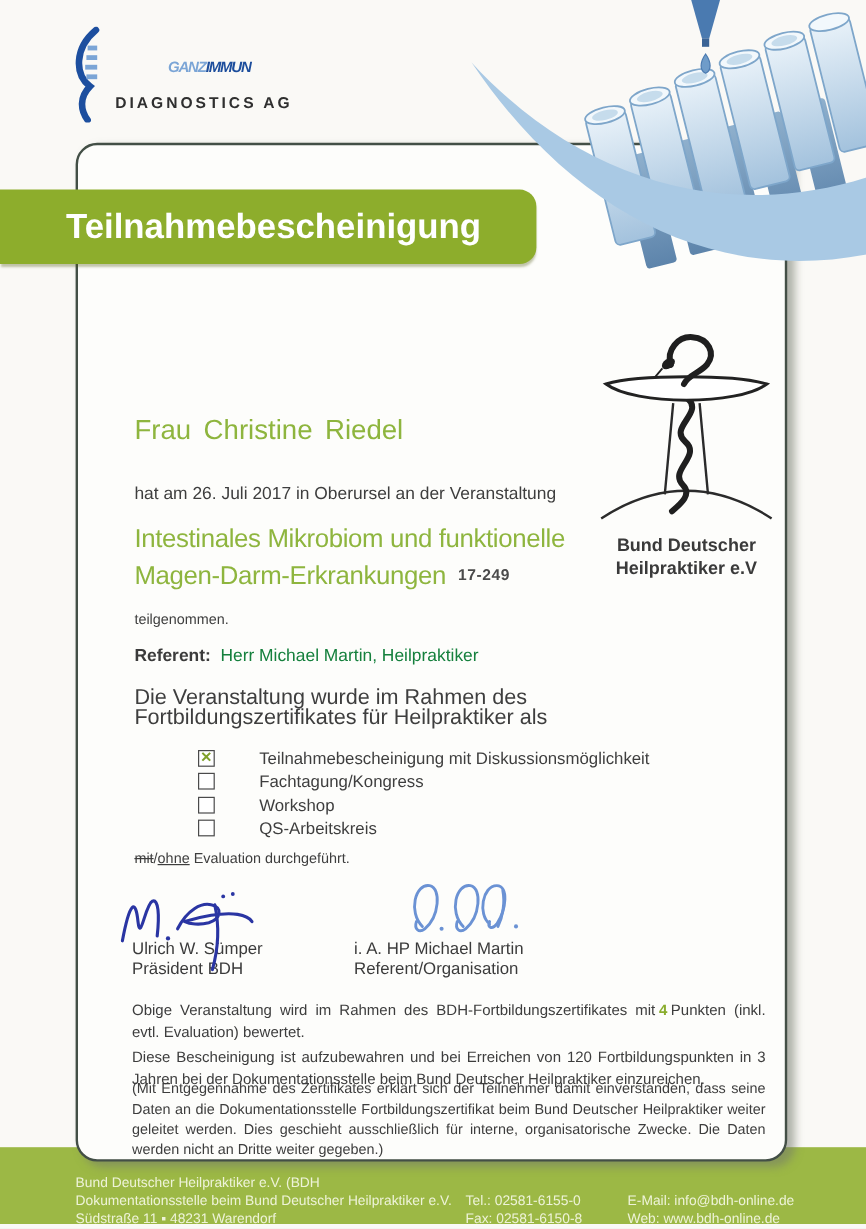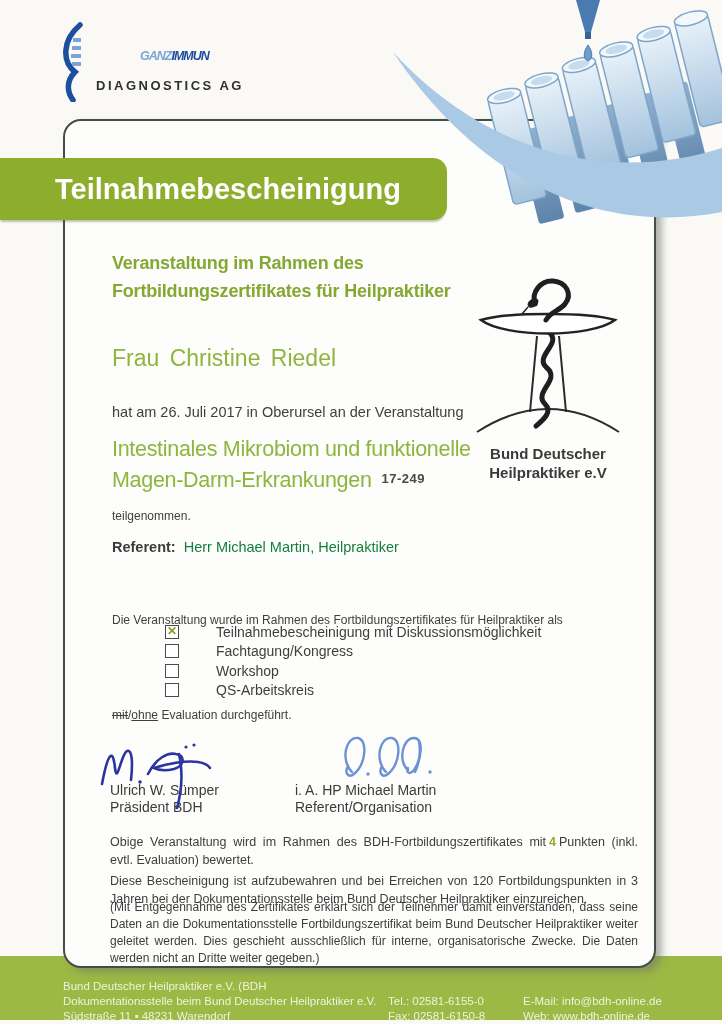--- a/index.html
+++ b/index.html
@@ -54,21 +54,21 @@
   .content{z-index:4;}
   .heading{left:112px;top:249px;font-size:18px;font-weight:700;color:#85a833;line-height:28px;letter-spacing:-0.2px;}
   .recipient{left:112px;top:345px;font-size:23px;color:#8eb53e;word-spacing:4px;}
   .intro{left:112px;top:404px;font-size:14.5px;color:#3e3e3e;}
   .event-title{left:112px;top:434px;font-size:21.5px;color:#8eb53e;line-height:30px;letter-spacing:-0.3px;}
   .event-code{font-size:13px;font-weight:700;color:#4a4a4a;margin-left:10px;vertical-align:4px;letter-spacing:0.5px;}
   .participation{left:112px;top:509px;font-size:12px;}
   .referent{left:112px;top:539px;font-size:14.5px;}
   .referent .lbl{font-weight:700;color:#3b3b3b;}
   .referent .val{color:#15803d;margin-left:8px;margin-top:27px;}
-  .cat-intro{left:112px;top:606px;width:478px;font-size:12px;line-height:28px;}
+  .cat-intro{left:112px;top:573px;width:478px;font-size:18px;line-height:16px;}
   .checklist{left:165px;top:622px;font-size:14px;}
   .check-row{height:19.5px;display:flex;align-items:center;}
   .cbox{
     display:inline-block;width:12px;height:12px;
     border:1.6px solid #4a4a4a;background:#fff;
     text-align:center;line-height:11px;flex:0 0 auto;
   }
   .cmark{color:#7fa02a;font-size:12px;font-weight:700;line-height:11px;display:block;}
   .check-label{margin-left:37px;}
   .evaluation{left:112px;top:708px;font-size:12px;}
@@ -83,21 +83,21 @@
   .sig-block-right{left:295px;top:782px;}
 
   
   .para{left:110px;width:528px;text-align:justify;color:#3d3d3d;}
   .p1{top:833px;font-size:12.5px;line-height:18px;}
   .p1 .points{color:#8aad2e;font-weight:700;margin:0 3px;}
   .p2{top:872px;font-size:12.5px;line-height:18px;}
   .p3{top:899px;font-size:12px;line-height:17px;}
 
   
-  .bdh{left:473px;top:276px;width:150px;z-index:4;text-align:center;}
+  .bdh{left:497px;top:276px;width:150px;z-index:4;text-align:center;}
   .bdh-caption{font-size:15px;font-weight:600;color:#3a3a3a;line-height:19px;margin-top:4px;}
 
   
   .footer-band{left:0;top:956px;width:722px;height:64px;background:#9cb845;z-index:0;}
   .footer-text{color:#eef3d8;font-size:11.5px;line-height:15px;z-index:2;}
   .f-org{left:63px;top:979px;}
   .f-tel{left:388px;top:994px;}
   .f-mail{left:523px;top:994px;}
 </style>
 </head>
@@ -197,24 +197,20 @@
       <path d="M62,28 C58,16 68,4 80,5 C93,6 100,18 92,28 C86,35 77,36 73,44" stroke="#1f1f1f" stroke-width="5" fill="none" stroke-linecap="round"></path>
       <ellipse cx="60" cy="27" rx="6" ry="4" fill="#1f1f1f" transform="rotate(-35 60 27)"></ellipse>
       <path d="M55,31 L49,38" stroke="#1f1f1f" stroke-width="1.5"></path>
     </svg>
     <div class="bdh-caption">
       <div>Bund Deutscher</div>
       <div>Heilpraktiker e.V</div>
     </div>
   </div>
 
-  <div class="abs content heading">
-    <div>Veranstaltung im Rahmen des</div>
-    <div>Fortbildungszertifikates für Heilpraktiker</div>
-  </div>
 
   <div class="abs content recipient">Frau  Christine Riedel</div>
 
   <div class="abs content intro">hat am 26. Juli 2017 in Oberursel an der Veranstaltung</div>
 
   <div class="abs content event-title">
     <div>Intestinales Mikrobiom und funktionelle</div>
     <div><span>Magen-Darm-Erkrankungen</span><span class="event-code">17-249</span></div>
   </div>
 

